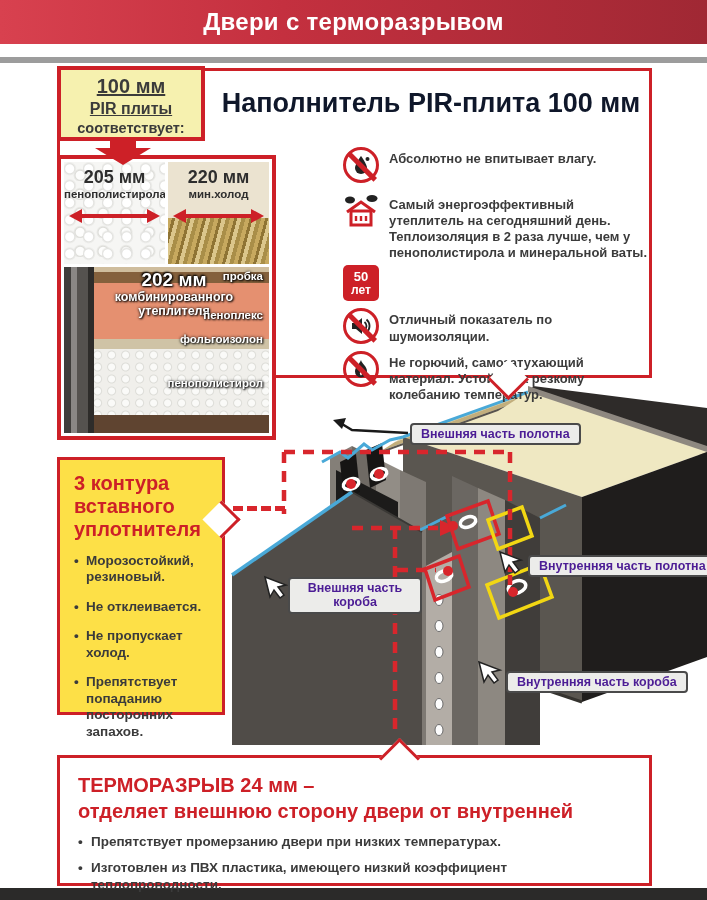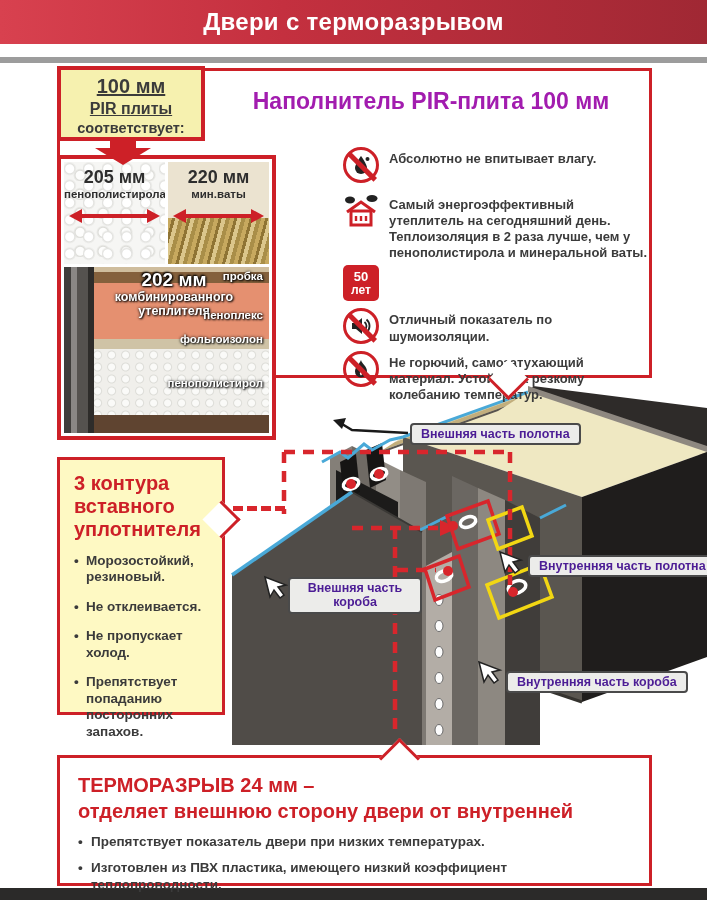--- a/index.html
+++ b/index.html
@@ -12,21 +12,21 @@
     display:flex;align-items:center;justify-content:center;}
   .header h1{margin:0;color:#fff;font-size:24px;font-weight:bold;letter-spacing:.3px;}
   .gray-strip{position:absolute;left:0;top:57px;width:707px;height:6px;background:#9c9c9c;}
   .footer-bar{position:absolute;left:0;top:888px;width:707px;height:12px;background:#2b2a29;}
 
   
   .filler-box{position:absolute;left:57px;top:68px;width:595px;height:310px;border:3px solid #cd2027;box-sizing:border-box;background:#fff;}
   .filler-tail{position:absolute;left:494px;top:365px;width:26px;height:26px;background:#fff;
     border:solid #cd2027;border-width:0 3px 3px 0;transform:rotate(45deg);z-index:4;}
   .filler-title{position:absolute;left:215px;top:88px;width:432px;text-align:center;
-    color:#a21caf;font-size:23px;font-weight:bold;z-index:3;}
+    color:#0f172a;font-size:27px;font-weight:bold;z-index:3;}
 
   
   .pir-badge{position:absolute;left:57px;top:66px;width:148px;height:75px;background:#f6f1af;
     border:4px solid #cd2027;box-sizing:border-box;z-index:5;text-align:center;color:#3b3b3b;padding-top:5px;}
   .pir-badge .l1{font-size:20px;font-weight:bold;text-decoration:underline;}
   .pir-badge .l2{font-size:16px;font-weight:bold;text-decoration:underline;margin-top:2px;}
   .pir-badge .l3{font-size:14.5px;font-weight:bold;margin-top:2px;}
   .badge-arrow{position:absolute;left:95px;top:140px;width:56px;z-index:6;}
   .badge-arrow .shaft{width:26px;height:8px;background:#cd2027;margin:0 auto;}
   .badge-arrow .head{width:0;height:0;border-left:28px solid transparent;border-right:28px solid transparent;border-top:17px solid #cd2027;}
@@ -80,21 +80,21 @@
   .picto{position:relative;width:36px;height:36px;flex:0 0 36px;}
   .no-circle{border:3.5px solid #cd2027;border-radius:50%;box-sizing:border-box;display:flex;align-items:center;justify-content:center;}
   .no-circle .bar{position:absolute;left:-3px;top:14px;width:38px;height:4.5px;background:#cd2027;transform:rotate(45deg);}
   .badge50{width:34px;height:36px;background:#cd2027;border-radius:5px;color:#fff;text-align:center;
     display:flex;flex-direction:column;justify-content:center;line-height:1;}
   .badge50 .v{font-size:13px;font-weight:bold;}
   .badge50 .u{font-size:12px;font-weight:bold;margin-top:1px;}
 
   
   .seals-box{position:absolute;left:57px;top:457px;width:168px;height:258px;border:3px solid #cd2027;
-    box-sizing:border-box;background:#fef9c3;z-index:6;padding:12px 10px 0 14px;}
+    box-sizing:border-box;background:#fde047;z-index:6;padding:12px 10px 0 14px;}
   .seals-notch{position:absolute;right:-13px;top:46px;width:24px;height:24px;background:#fff;
     border:solid #cd2027;border-width:3px 3px 0 0;transform:rotate(45deg);}
   .seals-title{color:#cd2027;font-size:20px;font-weight:bold;line-height:1.15;width:138px;margin:0 0 12px 0;}
   .seals-list{list-style:none;margin:0;padding:0;}
   .seals-list li{font-size:13.5px;font-weight:bold;color:#3b3b3b;line-height:1.22;margin-bottom:13px;padding-left:12px;position:relative;width:140px;}
   .seals-list li::before{content:"•";position:absolute;left:0;color:#3b3b3b;}
   .seals-dash{position:absolute;left:233px;top:506px;width:52px;border-top:5px dashed #d8262c;z-index:6;}
 
   
   .tb-box{position:absolute;left:57px;top:755px;width:595px;height:131px;border:3px solid #cd2027;
@@ -144,21 +144,21 @@
         <div class="measure-arrow">
             <i class="ah left"></i>
             <span class="shaft"></span>
             <i class="ah right"></i>
           </div>
       </div>
       <div class="panel panel-wool">
         <div class="paper"></div>
           <div class="wool"></div>
         <div class="val">220 мм</div>
-        <div class="lbl">мин.ваты</div>
+        <div class="lbl">мин.холод</div>
         <div class="measure-arrow">
             <i class="ah left"></i>
             <span class="shaft"></span>
             <i class="ah right"></i>
           </div>
       </div>
     </div>
     <div class="combined">
       <div class="layer edge"></div>
       <div class="layer cork"></div>
@@ -335,20 +335,20 @@
   <div class="callout two" style="left:288px;top:577px;width:112px;">Внешняя часть короба</div>
   <div class="callout" style="left:506px;top:671px;">Внутренняя часть короба</div>
 
   <div class="tb-box">
     <div class="tb-notch"></div>
     <p class="tb-title">
       <span>ТЕРМОРАЗРЫВ 24 мм –</span><br>
       <span>отделяет внешнюю сторону двери от внутренней</span>
     </p>
     <ul class="tb-list">
-      <li>Препятствует показатель двери при низких температурах.</li>
+      <li>Препятствует промерзанию двери при низких температурах.</li>
       <li>Изготовлен из ПВХ пластика, имеющего низкий коэффициент теплопроводности.</li>
 
     </ul>
   </div>
 
   <div class="footer-bar"></div>
 </div>
 
 </body></html>

